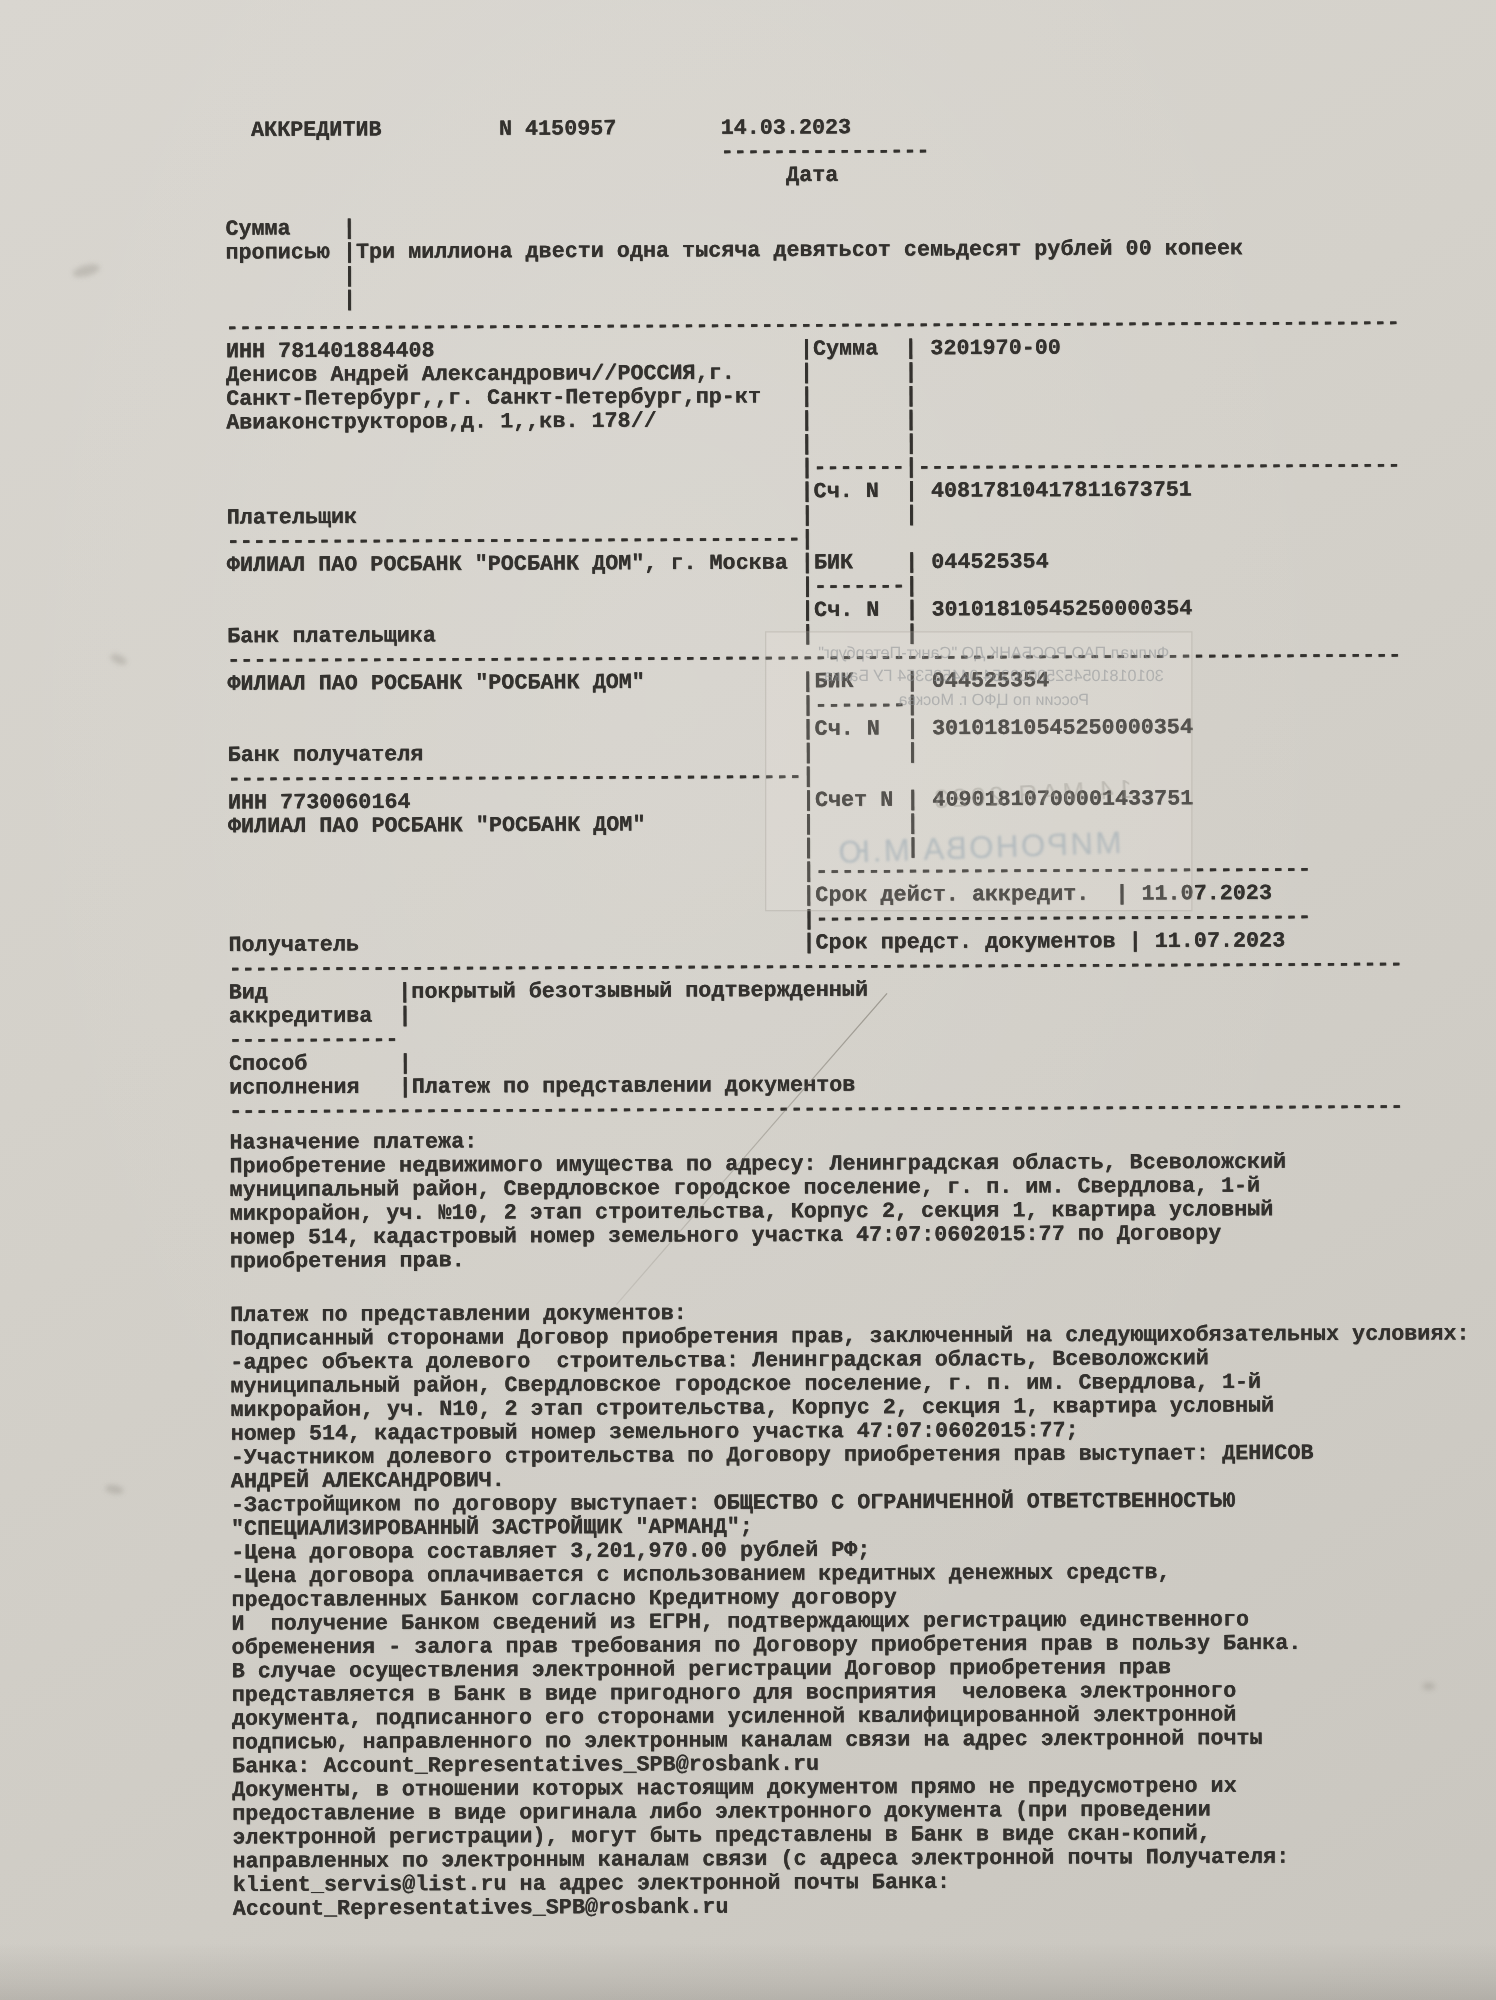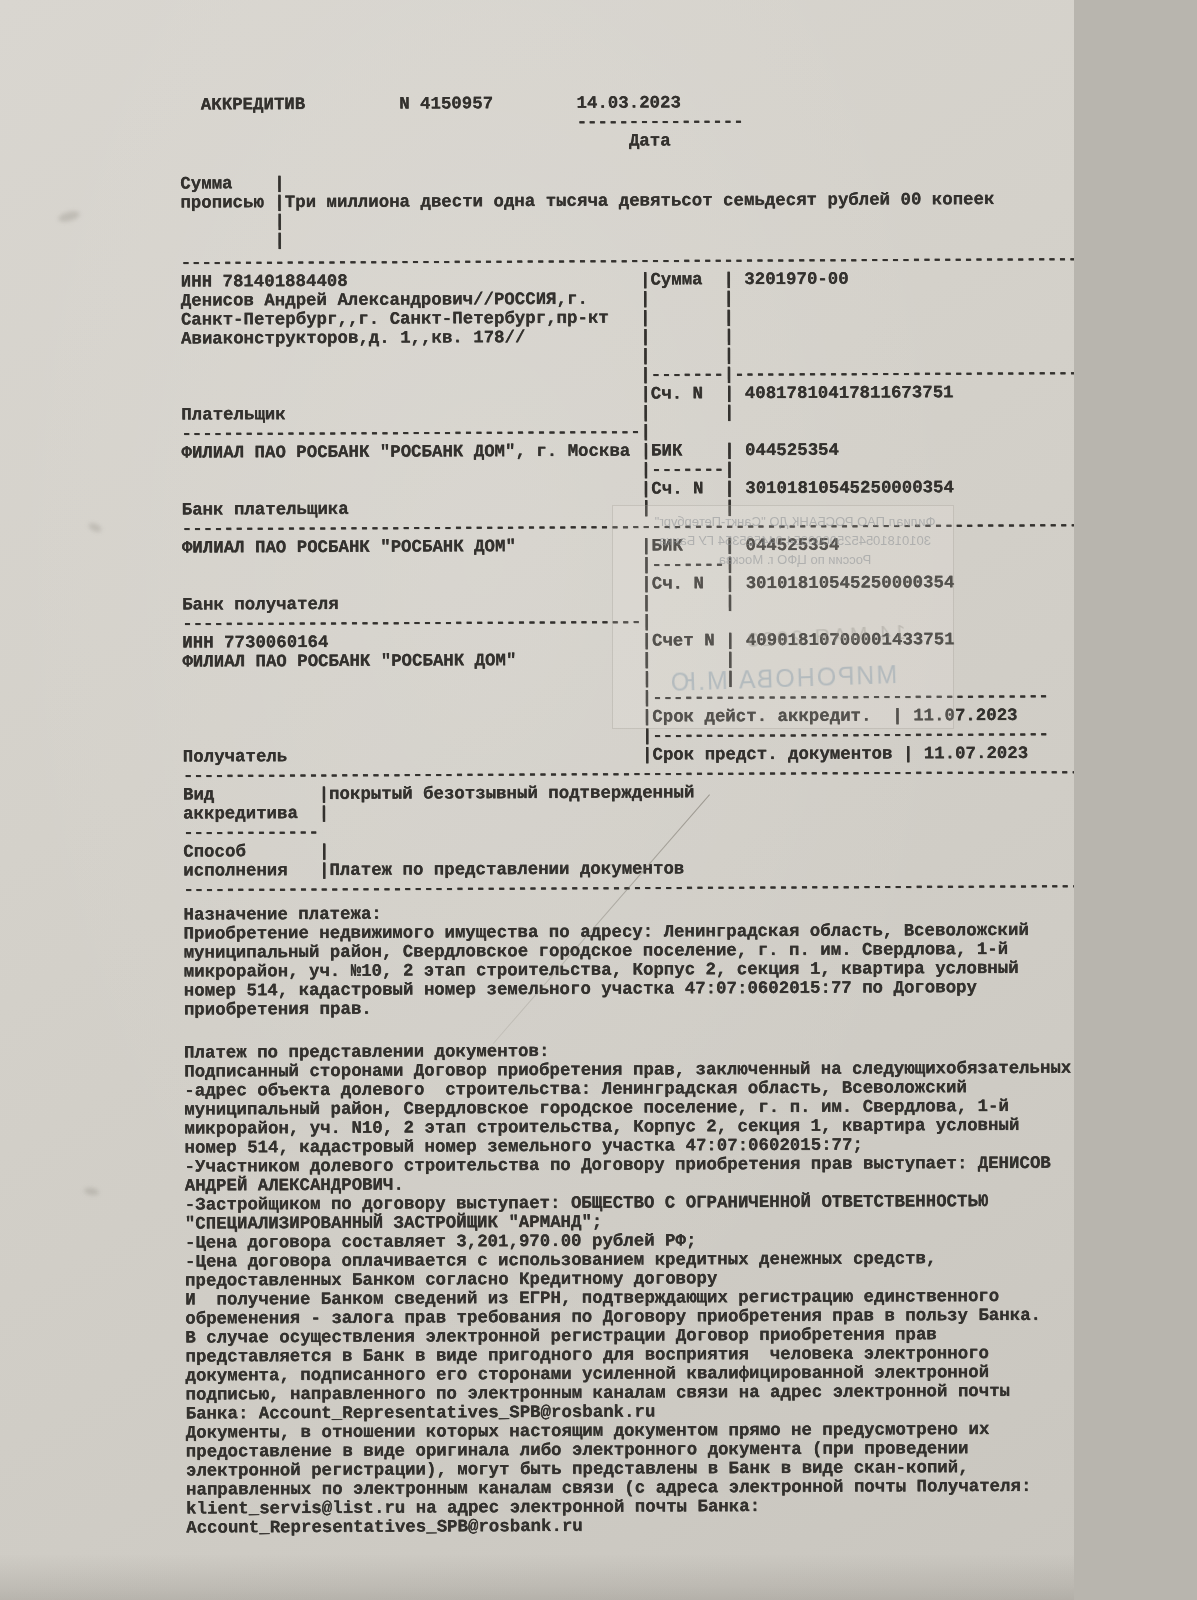--- a/index.html
+++ b/index.html
@@ -1,18 +1,18 @@
 <!DOCTYPE html>
 <html><head>
 <meta charset="utf-8">
 <style>
   html,body{margin:0;padding:0;background:#b8b5ae;}
   .photo{
     position:relative;
-    width:1074px;height:1600px;
+    width:1197px;height:1600px;
     overflow:hidden;
     background:
       radial-gradient(ellipse at 45% 35%, rgba(255,255,255,0.10), rgba(0,0,0,0) 60%),
       linear-gradient(148deg, #d9d6d0 0%, #d4d1ca 38%, #cfccc5 70%, #c9c6bf 100%);
     font-family:"Liberation Mono","DejaVu Sans Mono",monospace;
   }
   .photo::after{ 
     content:"";position:absolute;left:0;right:0;bottom:0;height:46px;
     background:linear-gradient(to bottom, rgba(0,0,0,0) 0%, rgba(60,55,48,0.10) 70%, rgba(60,55,48,0.16) 100%);
     pointer-events:none;

